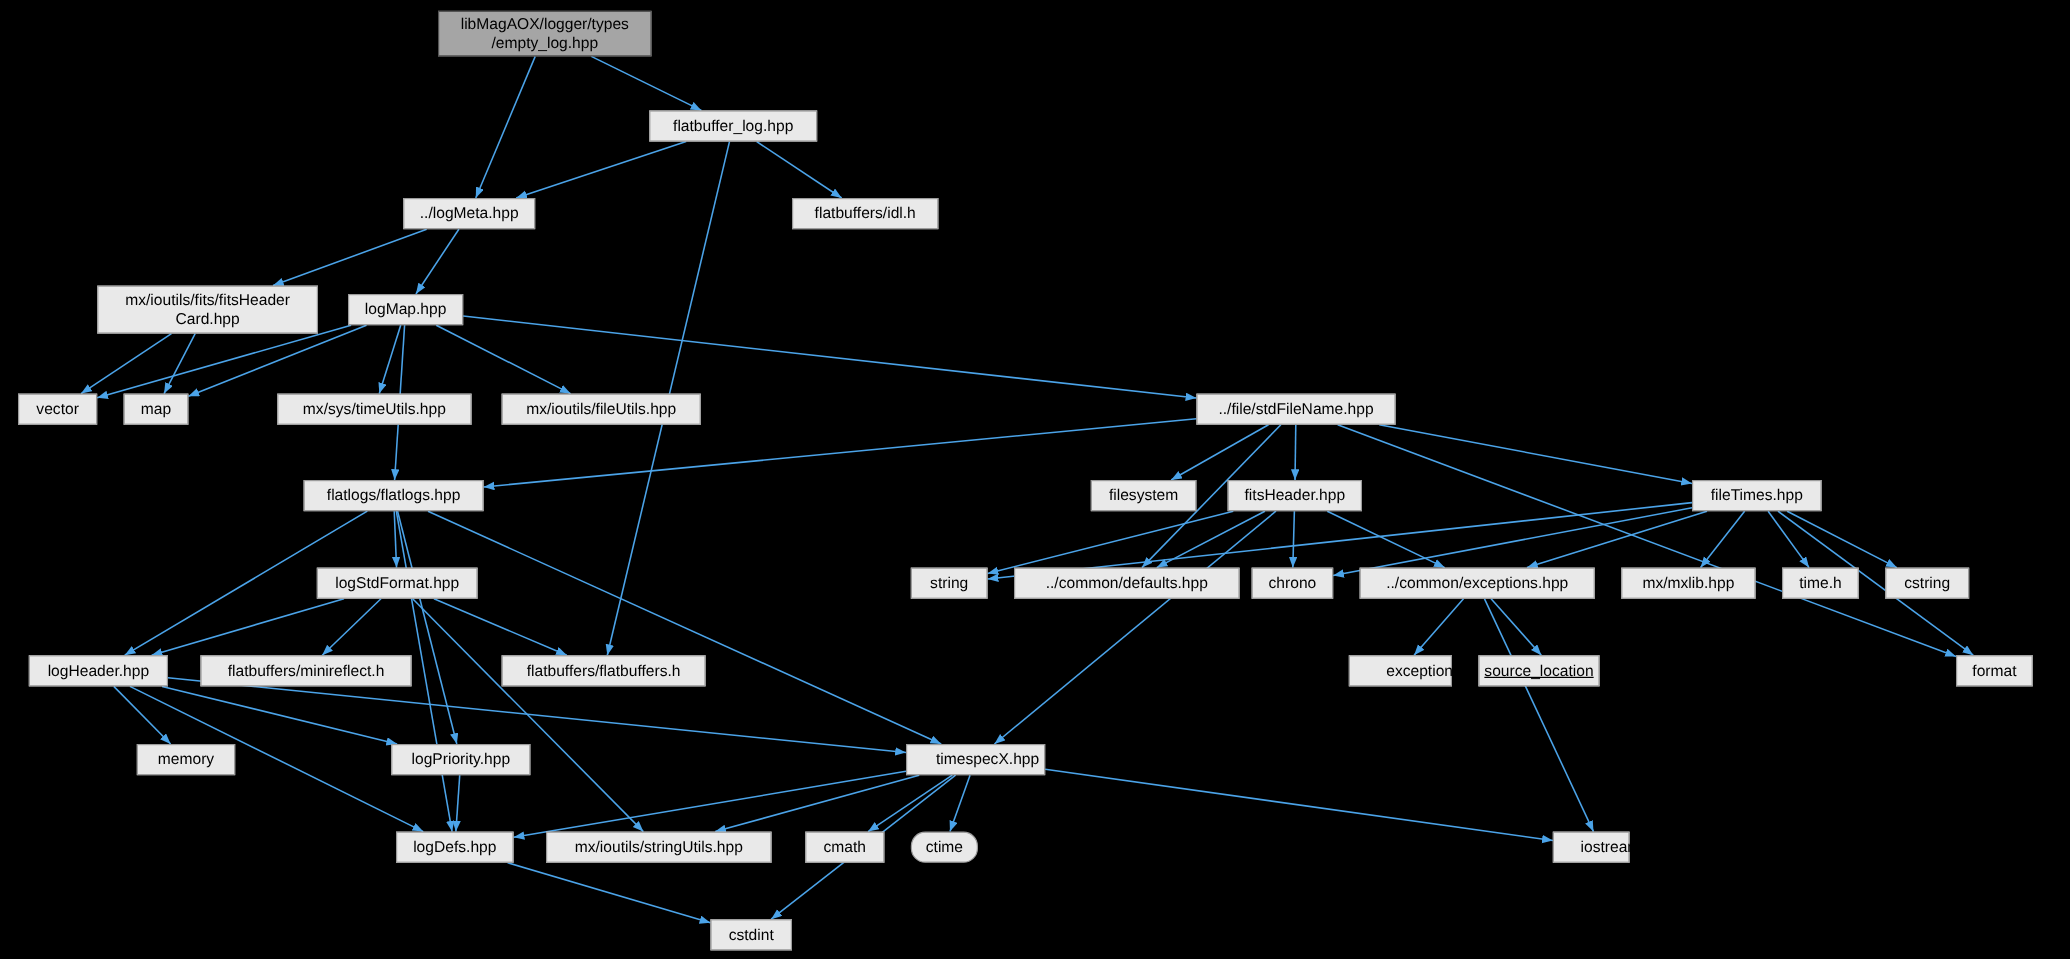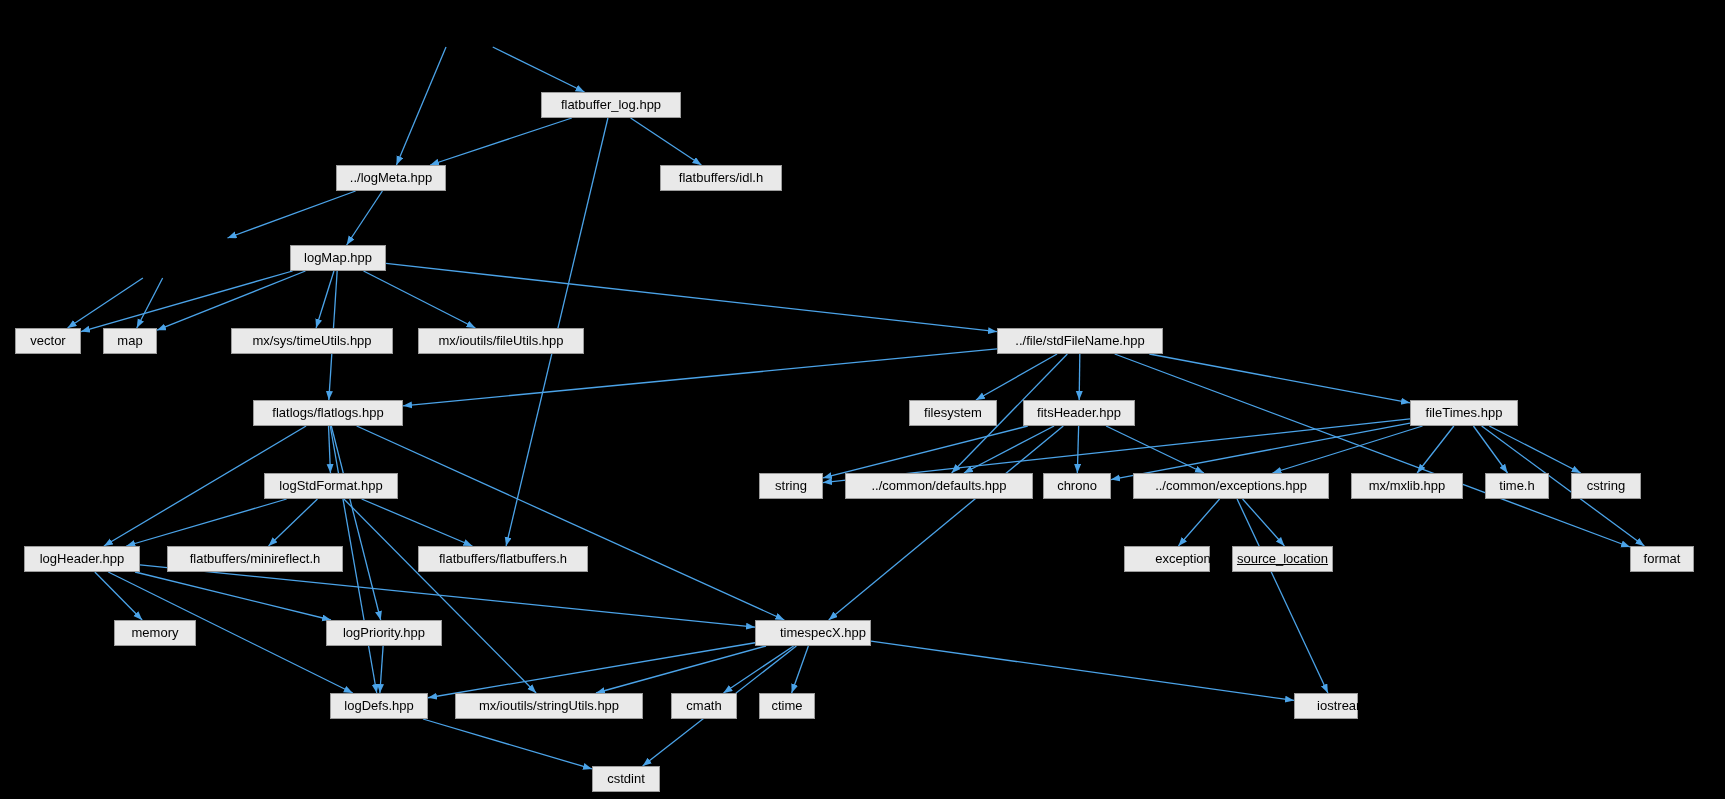--- a/index.html
+++ b/index.html
@@ -93,23 +93,27 @@
       <line x1="383.1095890410959" y1="646" x2="379.8904109589041" y2="693" marker-end="url(#arrowhead)"></line>
       <line x1="793.5890410958904" y1="646" x2="723.4109589041096" y2="693" marker-end="url(#arrowhead)"></line>
       <line x1="808.3698630136986" y1="646" x2="791.6301369863014" y2="693" marker-end="url(#arrowhead)"></line>
       <line x1="871" y1="641.1266794625719" x2="1294" y2="700.3953934740883" marker-end="url(#arrowhead)"></line>
       <line x1="796.3493150684932" y1="646" x2="642.6506849315068" y2="766" marker-end="url(#arrowhead)"></line>
       <line x1="765.986301369863" y1="646" x2="596.013698630137" y2="693" marker-end="url(#arrowhead)"></line>
       <line x1="755" y1="642.7557603686636" x2="428" y2="697.758064516129" marker-end="url(#arrowhead)"></line>
       <line x1="422.986301369863" y1="719" x2="592" y2="768.9514170040486" marker-end="url(#arrowhead)"></line>
     </svg>
   <div id="nodes">
+      <div class="node root" style="left: 365px; top: 9px; width: 178px; height: 38px;">libMagAOX/logger/types
+/empty_log.hpp</div>
       <div class="node" style="left: 541px; top: 92px; width: 140px; height: 26px;">flatbuffer_log.hpp</div>
       <div class="node" style="left: 336px; top: 165px; width: 110px; height: 26px;">../logMeta.hpp</div>
       <div class="node" style="left: 660px; top: 165px; width: 122px; height: 26px;">flatbuffers/idl.h</div>
+      <div class="node" style="left: 81px; top: 238px; width: 184px; height: 40px;">mx/ioutils/fits/fitsHeader
+Card.hpp</div>
       <div class="node" style="left: 290px; top: 245px; width: 96px; height: 26px;">logMap.hpp</div>
       <div class="node" style="left: 15px; top: 328px; width: 66px; height: 26px;">vector</div>
       <div class="node" style="left: 103px; top: 328px; width: 54px; height: 26px;">map</div>
       <div class="node" style="left: 231px; top: 328px; width: 162px; height: 26px;">mx/sys/timeUtils.hpp</div>
       <div class="node" style="left: 418px; top: 328px; width: 166px; height: 26px;">mx/ioutils/fileUtils.hpp</div>
       <div class="node" style="left: 997px; top: 328px; width: 166px; height: 26px;">../file/stdFileName.hpp</div>
       <div class="node" style="left: 253px; top: 400px; width: 150px; height: 26px;">flatlogs/flatlogs.hpp</div>
       <div class="node" style="left: 909px; top: 400px; width: 88px; height: 26px;">filesystem</div>
       <div class="node" style="left: 1023px; top: 400px; width: 112px; height: 26px;">fitsHeader.hpp</div>
       <div class="node" style="left: 1410px; top: 400px; width: 108px; height: 26px;">fileTimes.hpp</div>
@@ -126,17 +130,17 @@
       <div class="node" style="left: 418px; top: 546px; width: 170px; height: 26px;">flatbuffers/flatbuffers.h</div>
       <div class="node" style="left: 1124px; top: 546px; width: 86px; height: 26px; padding-left: 36px;">exception</div>
       <div class="node" style="left: 1232px; top: 546px; width: 101px; height: 26px; text-decoration: underline;">source_location</div>
       <div class="node" style="left: 1630px; top: 546px; width: 64px; height: 26px;">format</div>
       <div class="node" style="left: 114px; top: 620px; width: 82px; height: 26px;">memory</div>
       <div class="node" style="left: 326px; top: 620px; width: 116px; height: 26px;">logPriority.hpp</div>
       <div class="node" style="left: 755px; top: 620px; width: 116px; height: 26px; padding-left: 24px;">timespecX.hpp</div>
       <div class="node" style="left: 330px; top: 693px; width: 98px; height: 26px;">logDefs.hpp</div>
       <div class="node" style="left: 455px; top: 693px; width: 188px; height: 26px;">mx/ioutils/stringUtils.hpp</div>
       <div class="node" style="left: 671px; top: 693px; width: 66px; height: 26px;">cmath</div>
-      <div class="node" style="left: 759px; top: 693px; width: 56px; height: 26px;">ctime</div>
+      <div class="node" style="left: 759px; top: 693px; width: 56px; height: 26px; border-radius: 12px;">ctime</div>
       <div class="node" style="left: 1294px; top: 693px; width: 64px; height: 26px; padding-left: 36px;">iostream</div>
       <div class="node" style="left: 592px; top: 766px; width: 68px; height: 26px;">cstdint</div>
     </div>
 </div>
 
 </body></html>

